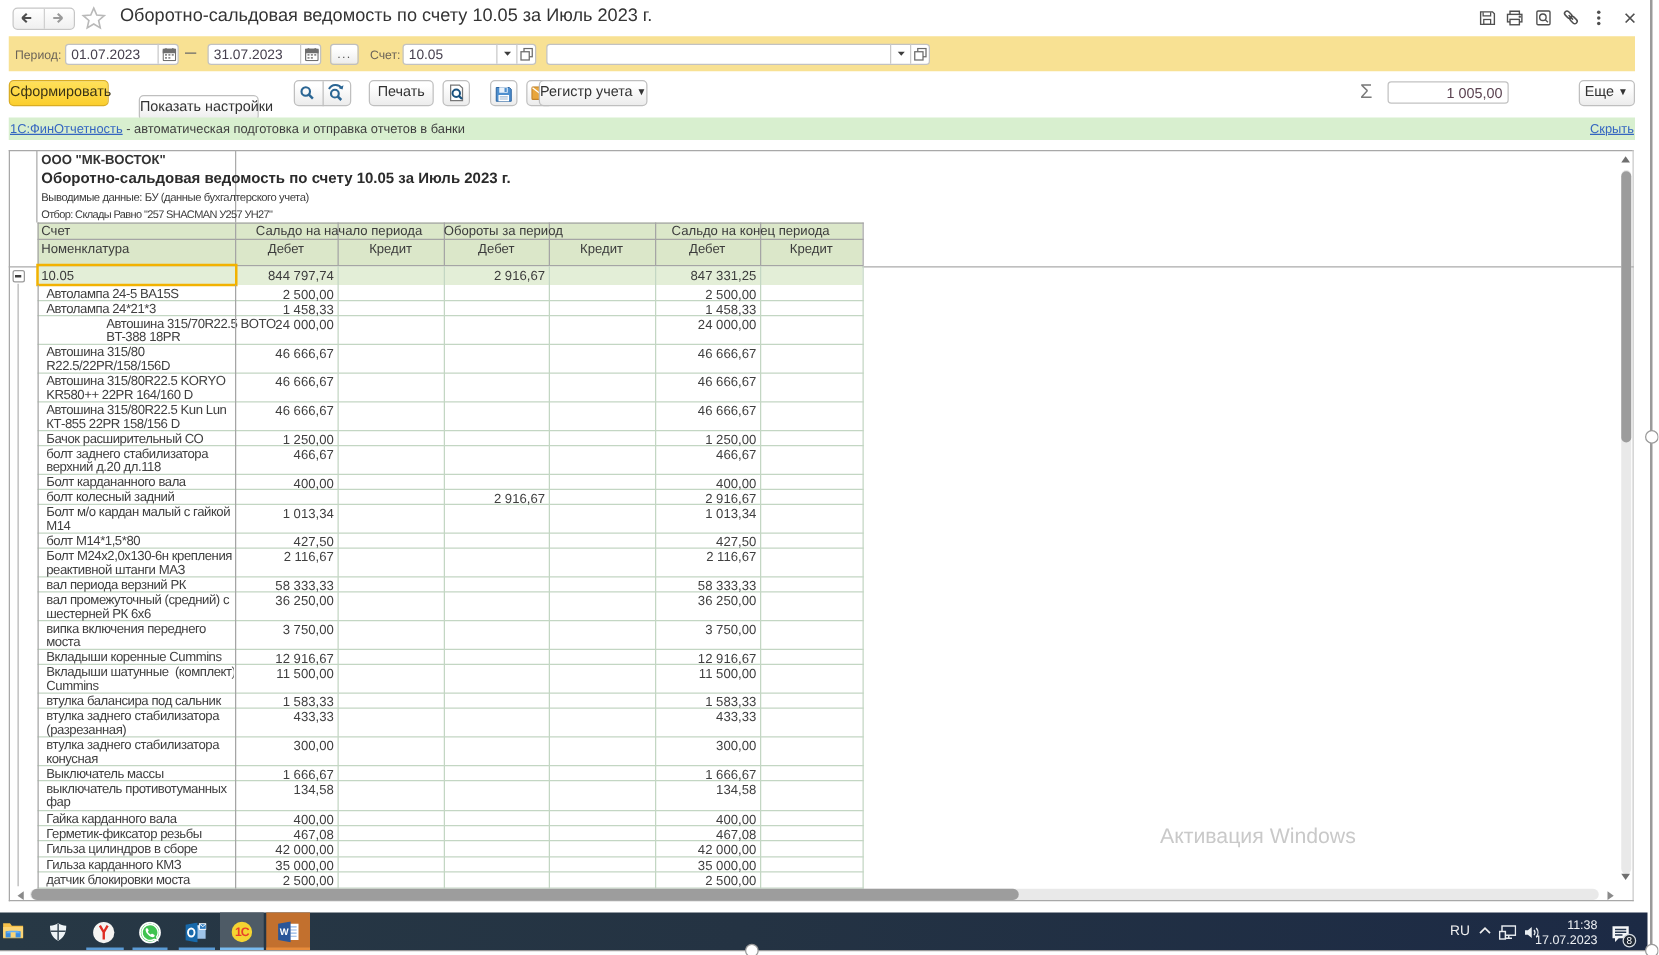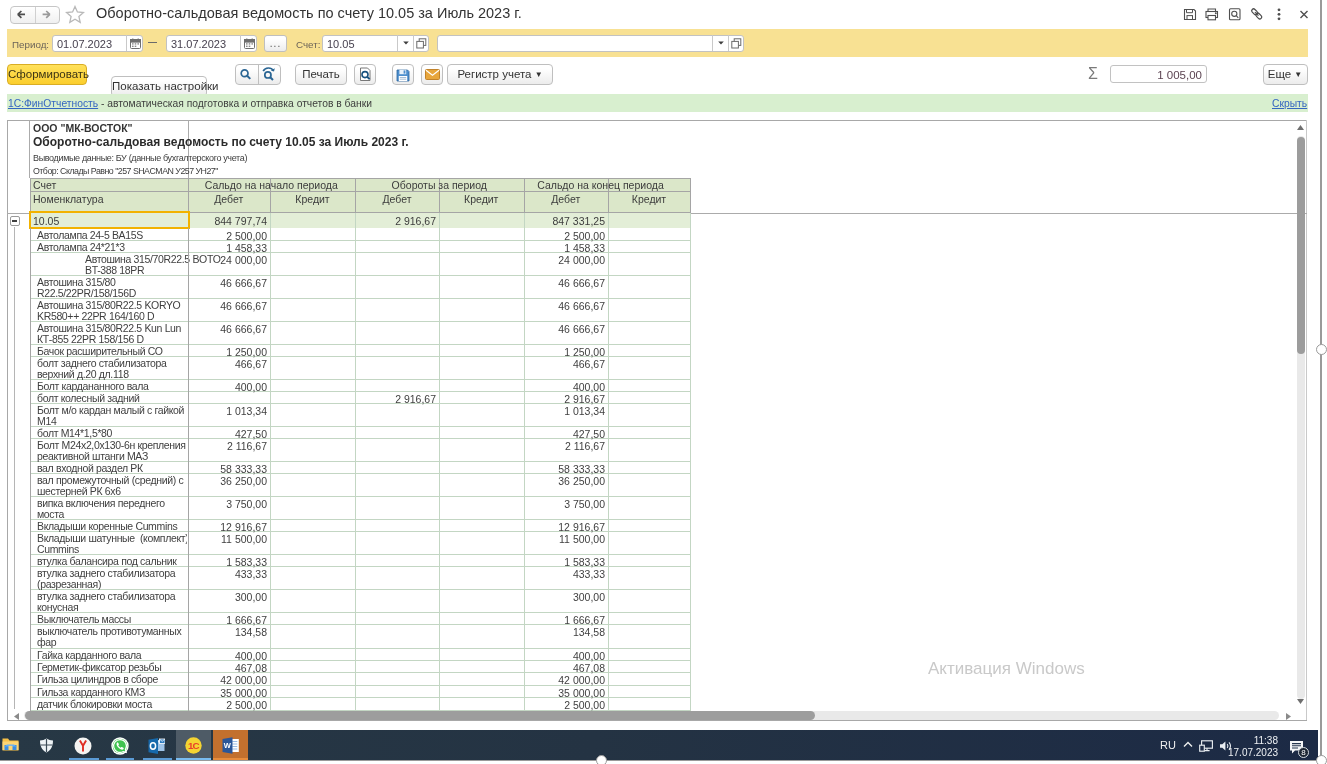--- a/index.html
+++ b/index.html
@@ -144,21 +144,21 @@
 <rect x="3.4" y="1.8" width="6.8" height="4.4" fill="#e9f2fb"></rect>
 <rect x="7.6" y="2.4" width="1.8" height="3.2" fill="#4e8fce"></rect>
 <rect x="2.8" y="8" width="8.4" height="5" fill="#fff"></rect>
 <path d="M3.8 9.5 h6.4 M3.8 11.2 h6.4" stroke="#9db8d2" stroke-width="0.9"></path>
 </svg>
 <div class="btn" style="left:421px;top:64px;width:22px;height:21px;"></div>
 <svg class="abs" style="left:424.5px;top:69px" width="15" height="11" viewBox="0 0 15 11">
 <rect x="0.5" y="0.5" width="14" height="10" rx="1" fill="#e8a63c" stroke="#c2832a"></rect>
 <path d="M1 1.2 L7.5 6.2 L14 1.2" fill="none" stroke="#fff" stroke-width="1.1"></path>
 </svg>
-<div class="btn" style="left:447px;top:64px;width:106px;height:21px;"><span style="position:relative;top:2.5px;">Регистр учета <span style="font-size:8px;position:relative;top:-1px;">▼</span></span></div>
+<div class="btn" style="left:431px;top:64px;width:87px;height:21px;"><span style="position:relative;top:2.5px;">Регистр учета <span style="font-size:8px;position:relative;top:-1px;">▼</span></span></div>
 <div class="abs" style="left:1088px;top:65px;font-size:16px;color:#7a7a7a;">Σ</div>
 <div class="inp" style="left:1110px;top:65px;width:97px;height:17.5px;"></div>
 <div class="abs" style="left:1110px;top:68.5px;width:92px;text-align:right;font-size:11.5px;color:#5c4452;">1 005,00</div>
 <div class="btn" style="left:1262.5px;top:64px;width:45px;height:21px;"><span style="position:relative;top:2.5px;">Еще <span style="font-size:8px;position:relative;top:-1px;">▼</span></span></div>
 <div class="abs" style="left:7px;top:93.5px;width:1301px;height:18.5px;background:#d8efcf;"></div>
 <div class="abs" style="left:8px;top:97.5px;font-size:10.3px;color:#3e3e3e;"><span style="color:#3566c1;text-decoration:underline;">1С:ФинОтчетность</span> - автоматическая подготовка и отправка отчетов в банки</div>
 <div class="abs" style="left:1272px;top:97.5px;font-size:10.3px;color:#3566c1;text-decoration:underline;">Скрыть</div>
 <div class="abs" style="left:7px;top:120px;width:1300px;height:1px;background:#a8a8a8;"></div>
 <div class="abs" style="left:7px;top:120px;width:1px;height:601px;background:#a8a8a8;"></div>
 <div class="abs" style="left:1306px;top:120px;width:1px;height:601px;background:#c9c9c9;"></div>
@@ -177,21 +177,21 @@
 <div class="abs" style="left:29.5px;top:177.5px;width:1px;height:34.5px;background:#a5a5a5;"></div>
 <div class="abs" style="left:187.5px;top:177.5px;width:1px;height:34.5px;background:#a5a5a5;"></div>
 <div class="abs" style="left:270px;top:177.5px;width:1px;height:34.5px;background:#a5a5a5;"></div>
 <div class="abs" style="left:355px;top:177.5px;width:1px;height:34.5px;background:#a5a5a5;"></div>
 <div class="abs" style="left:439px;top:177.5px;width:1px;height:34.5px;background:#a5a5a5;"></div>
 <div class="abs" style="left:523.5px;top:177.5px;width:1px;height:34.5px;background:#a5a5a5;"></div>
 <div class="abs" style="left:608px;top:177.5px;width:1px;height:34.5px;background:#a5a5a5;"></div>
 <div class="abs" style="left:690px;top:177.5px;width:1px;height:34.5px;background:#a5a5a5;"></div>
 <div class="abs" style="left:33px;top:179px;font-size:10.5px;color:#3c3c3c;">Счет</div>
 <div class="abs" style="left:187.5px;top:179px;width:167.5px;text-align:center;font-size:10.5px;color:#3c3c3c;">Сальдо на начало периода</div>
-<div class="abs" style="left:355px;top:179px;width:168.5px;text-align:center;font-size:10.5px;color:#3c3c3c;">Обороты за период</div>
+<div class="abs" style="left:355px;top:179px;width:168.5px;text-align:left;font-size:10.5px;color:#3c3c3c;">Обороты за период</div>
 <div class="abs" style="left:523.5px;top:179px;width:154px;text-align:center;font-size:10.5px;color:#3c3c3c;">Сальдо на конец периода</div>
 <div class="abs" style="left:33px;top:192.5px;font-size:10.5px;color:#3c3c3c;">Номенклатура</div>
 <div class="abs" style="left:187.5px;top:192.5px;width:82.5px;text-align:center;font-size:10.5px;color:#3c3c3c;">Дебет</div>
 <div class="abs" style="left:270px;top:192.5px;width:85px;text-align:center;font-size:10.5px;color:#3c3c3c;">Кредит</div>
 <div class="abs" style="left:355px;top:192.5px;width:84px;text-align:center;font-size:10.5px;color:#3c3c3c;">Дебет</div>
 <div class="abs" style="left:439px;top:192.5px;width:84.5px;text-align:center;font-size:10.5px;color:#3c3c3c;">Кредит</div>
 <div class="abs" style="left:523.5px;top:192.5px;width:84.5px;text-align:center;font-size:10.5px;color:#3c3c3c;">Дебет</div>
 <div class="abs" style="left:608px;top:192.5px;width:82px;text-align:center;font-size:10.5px;color:#3c3c3c;">Кредит</div>
 <div class="abs" style="left:29.5px;top:213px;width:660.5px;height:15px;background:#e3eed7;"></div>
 <div class="abs" style="left:33px;top:215.3px;font-size:10.5px;color:#3c3c3c;">10.05</div>
@@ -252,21 +252,21 @@
     <div class="abs" style="left:523.5px;top:404.5px;width:81.5px;text-align:right;font-size:10.5px;color:#3f3f3f;">1 013,34</div>
     <div class="abs" style="left:29.5px;top:438px;width:661px;height:1px;background:#c3d6c3;"></div>
     <div class="abs" style="left:37px;top:427.5px;width:150px;font-size:10.5px;line-height:11.4px;color:#3f3f3f;white-space:nowrap;overflow:hidden;letter-spacing:-0.35px;">болт М14*1,5*80</div>
     <div class="abs" style="left:187.5px;top:427.5px;width:79.5px;text-align:right;font-size:10.5px;color:#3f3f3f;">427,50</div>
     <div class="abs" style="left:523.5px;top:427.5px;width:81.5px;text-align:right;font-size:10.5px;color:#3f3f3f;">427,50</div>
     <div class="abs" style="left:29.5px;top:461px;width:661px;height:1px;background:#c3d6c3;"></div>
     <div class="abs" style="left:37px;top:439.5px;width:150px;font-size:10.5px;line-height:11.4px;color:#3f3f3f;white-space:nowrap;overflow:hidden;letter-spacing:-0.35px;">Болт М24х2,0х130-6н крепления<br>реактивной штанги МАЗ</div>
     <div class="abs" style="left:187.5px;top:439.5px;width:79.5px;text-align:right;font-size:10.5px;color:#3f3f3f;">2 116,67</div>
     <div class="abs" style="left:523.5px;top:439.5px;width:81.5px;text-align:right;font-size:10.5px;color:#3f3f3f;">2 116,67</div>
     <div class="abs" style="left:29.5px;top:473px;width:661px;height:1px;background:#c3d6c3;"></div>
-    <div class="abs" style="left:37px;top:462.5px;width:150px;font-size:10.5px;line-height:11.4px;color:#3f3f3f;white-space:nowrap;overflow:hidden;letter-spacing:-0.35px;">вал входной раздел РК</div>
+    <div class="abs" style="left:37px;top:462.5px;width:150px;font-size:10.5px;line-height:11.4px;color:#3f3f3f;white-space:nowrap;overflow:hidden;letter-spacing:-0.35px;">вал периода верзний РК</div>
     <div class="abs" style="left:187.5px;top:462.5px;width:79.5px;text-align:right;font-size:10.5px;color:#3f3f3f;">58 333,33</div>
     <div class="abs" style="left:523.5px;top:462.5px;width:81.5px;text-align:right;font-size:10.5px;color:#3f3f3f;">58 333,33</div>
     <div class="abs" style="left:29.5px;top:496px;width:661px;height:1px;background:#c3d6c3;"></div>
     <div class="abs" style="left:37px;top:474.5px;width:150px;font-size:10.5px;line-height:11.4px;color:#3f3f3f;white-space:nowrap;overflow:hidden;letter-spacing:-0.35px;">вал промежуточный (средний) с<br>шестерней РК 6х6</div>
     <div class="abs" style="left:187.5px;top:474.5px;width:79.5px;text-align:right;font-size:10.5px;color:#3f3f3f;">36 250,00</div>
     <div class="abs" style="left:523.5px;top:474.5px;width:81.5px;text-align:right;font-size:10.5px;color:#3f3f3f;">36 250,00</div>
     <div class="abs" style="left:29.5px;top:519px;width:661px;height:1px;background:#c3d6c3;"></div>
     <div class="abs" style="left:37px;top:497.5px;width:150px;font-size:10.5px;line-height:11.4px;color:#3f3f3f;white-space:nowrap;overflow:hidden;letter-spacing:-0.35px;">випка включения переднего<br>моста</div>
     <div class="abs" style="left:187.5px;top:497.5px;width:79.5px;text-align:right;font-size:10.5px;color:#3f3f3f;">3 750,00</div>
     <div class="abs" style="left:523.5px;top:497.5px;width:81.5px;text-align:right;font-size:10.5px;color:#3f3f3f;">3 750,00</div>

